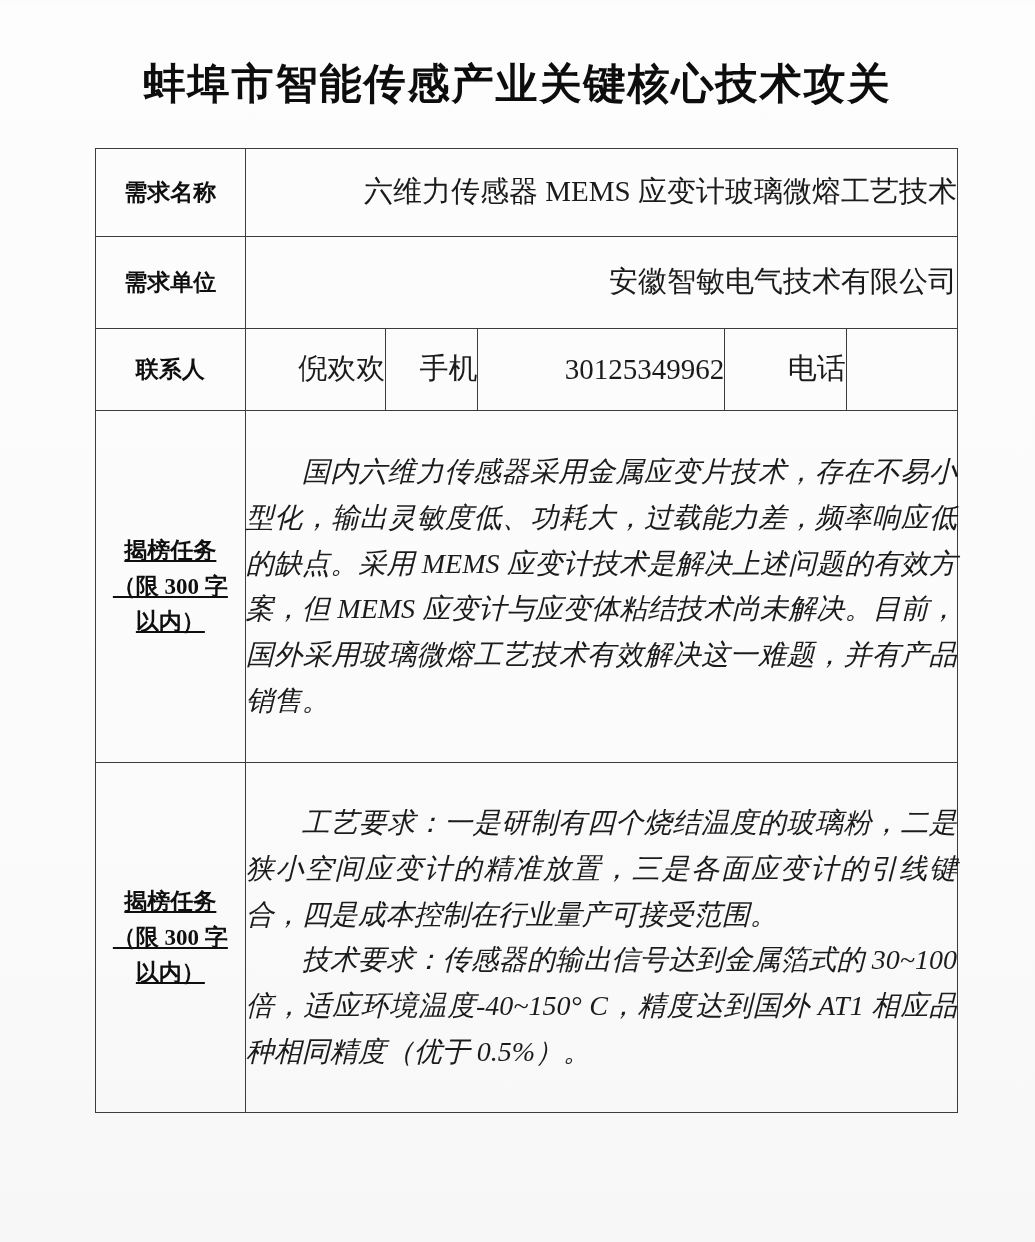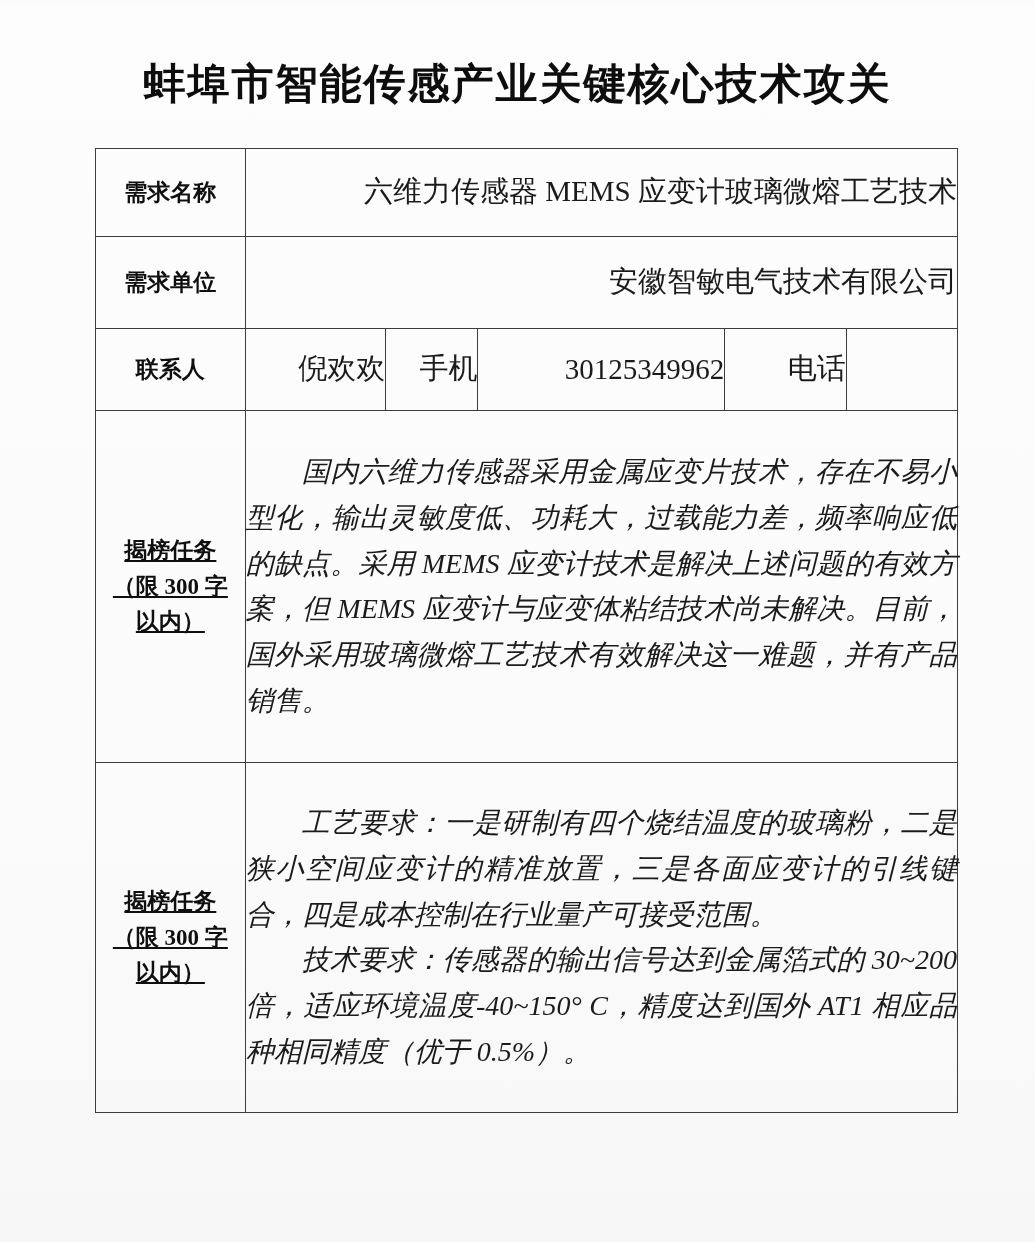--- a/index.html
+++ b/index.html
@@ -128,19 +128,19 @@
     </tr>
 
     <tr class="r5">
       <td class="label-cell">
         <span class="label-line">揭榜任务</span>
         <span class="label-line">（限 300 字</span>
         <span class="label-line">以内）</span>
       </td>
       <td class="para-cell" colspan="5">
             <p>工艺要求：一是研制有四个烧结温度的玻璃粉，二是狭小空间应变计的精准放置，三是各面应变计的引线键合，四是成本控制在行业量产可接受范围。</p>
-            <p>技术要求：传感器的输出信号达到金属箔式的 30~200 倍，适应环境温度-40~150° C，精度达到国外 AT1 相应品种相同精度（优于 0.5%）。</p>
+            <p>技术要求：传感器的输出信号达到金属箔式的 30~100 倍，适应环境温度-40~150° C，精度达到国外 AT1 相应品种相同精度（优于 0.5%）。</p>
           </td>
     </tr>
   </tbody>
     </table>
 
 </div>
 
 </body></html>

